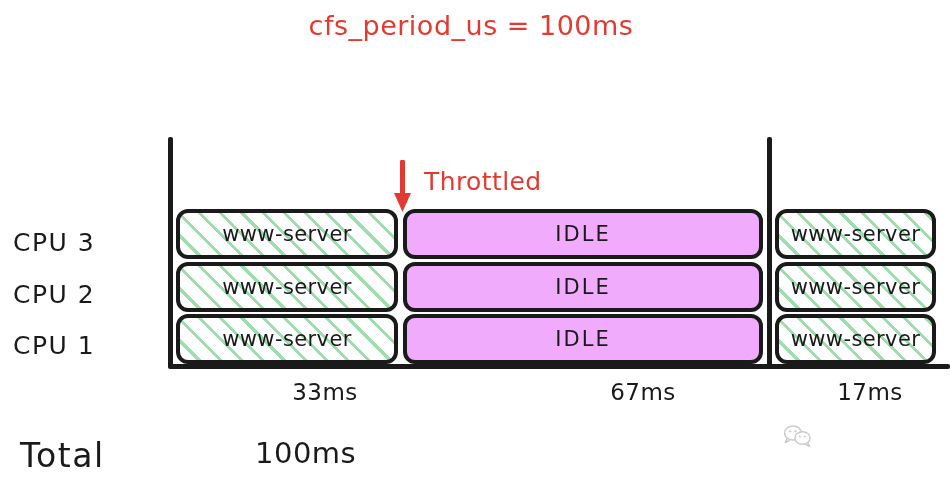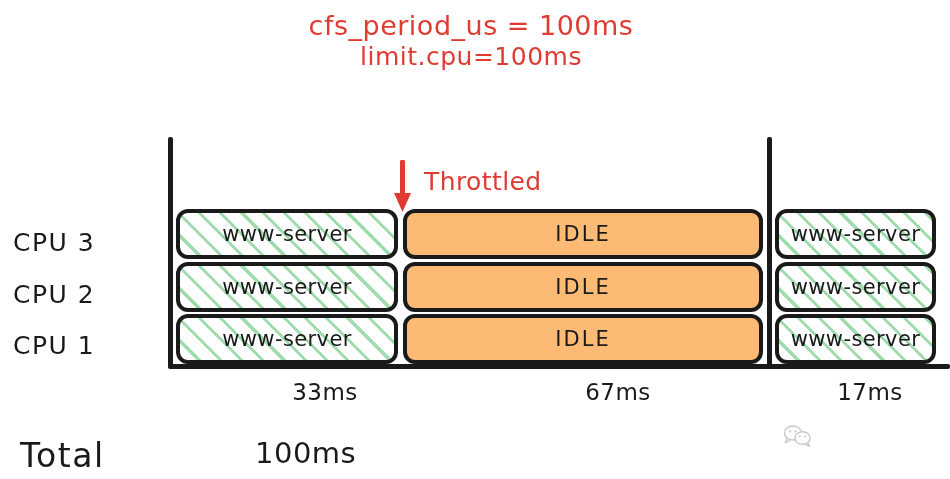--- a/index.html
+++ b/index.html
@@ -94,21 +94,21 @@
   #cpu-label-3 { top: 220px; }
   #cpu-label-2 { top: 272px; }
   #cpu-label-1 { top: 323px; }
 
   
   .block {
     position: absolute;
     box-sizing: border-box;
     border: 4px solid #1a1a1a;
     border-radius: 12px;
-    background: #fdba74;
+    background: #f0abfc;
     display: flex;
     align-items: center;
     justify-content: center;
     font-size: 21px;
     letter-spacing: 0.4px;
     color: #1a1a1a;
     overflow: hidden;
   }
   
   .block.hatched {
@@ -143,21 +143,21 @@
   
   .time-label {
     position: absolute;
     top: 379px;
     font-size: 23px;
     text-align: center;
     letter-spacing: 0.5px;
     color: #1a1a1a;
   }
   #time-label-run  { left: 255px; width: 140px; }
-  #time-label-idle { left: 523px; width: 190px; }
+  #time-label-idle { left: 548px; width: 190px; }
   #time-label-tail { left: 800px; width: 140px; }
 
   
   #total-label {
     position: absolute;
     left: 20px;
     top: 436px;
     font-size: 33px;
     letter-spacing: 1.5px;
     color: #1a1a1a;
@@ -185,21 +185,20 @@
     font-size: 19px;
     letter-spacing: 1px;
   }
   #watermark-logo { display: block; }
 </style>
 </head>
 <body>
 
 <div id="title-block">
   <div id="title-line-1">cfs_period_us = 100ms</div>
-  <div id="title-line-2">limit.cpu=100ms</div>
 </div>
 
 <svg id="throttle-arrow" viewBox="0 0 28 54" xmlns="http://www.w3.org/2000/svg">
   <path d="M13.5 2 L13.5 36" stroke="#e03b32" stroke-width="5" stroke-linecap="round" fill="none"></path>
   <path d="M5 33 L13.5 52 L22 33 Z" fill="#e03b32"></path>
 </svg>
 <div id="throttled-label">Throttled</div>
 
 <div class="axis-line" id="period-divider-left"></div>
 <div class="axis-line" id="period-divider-right"></div>

